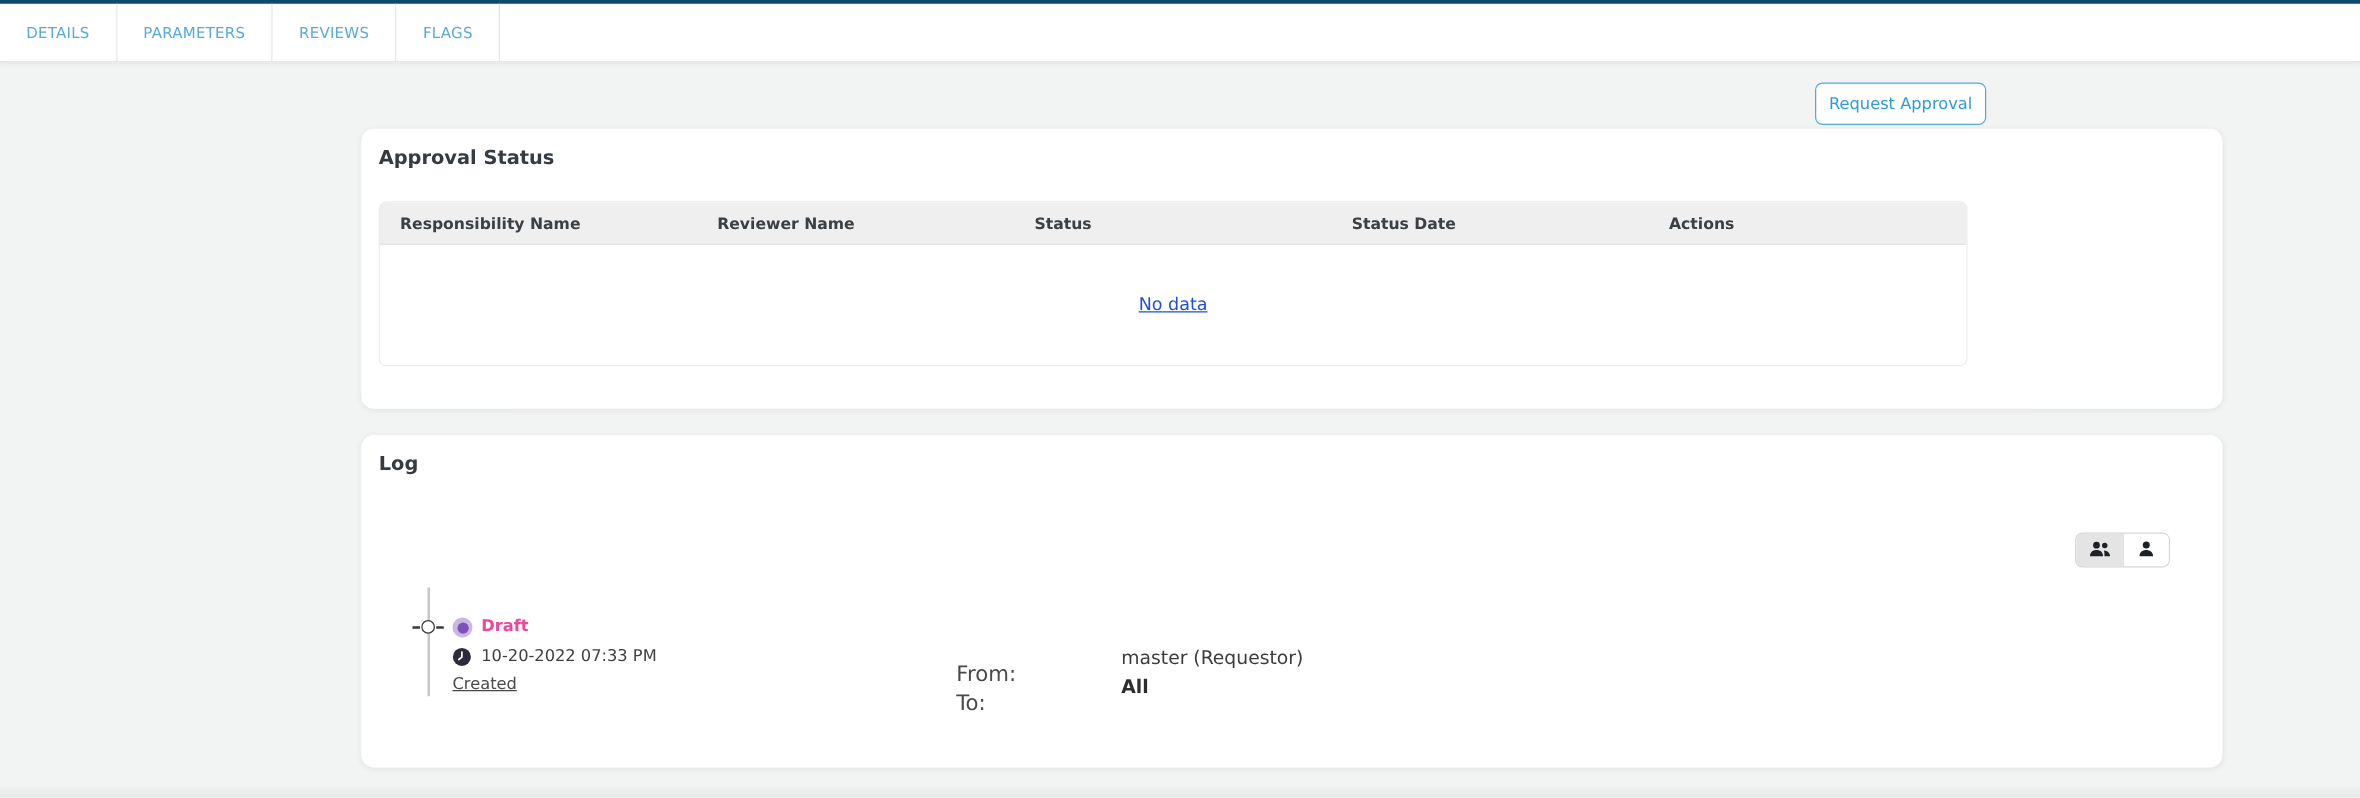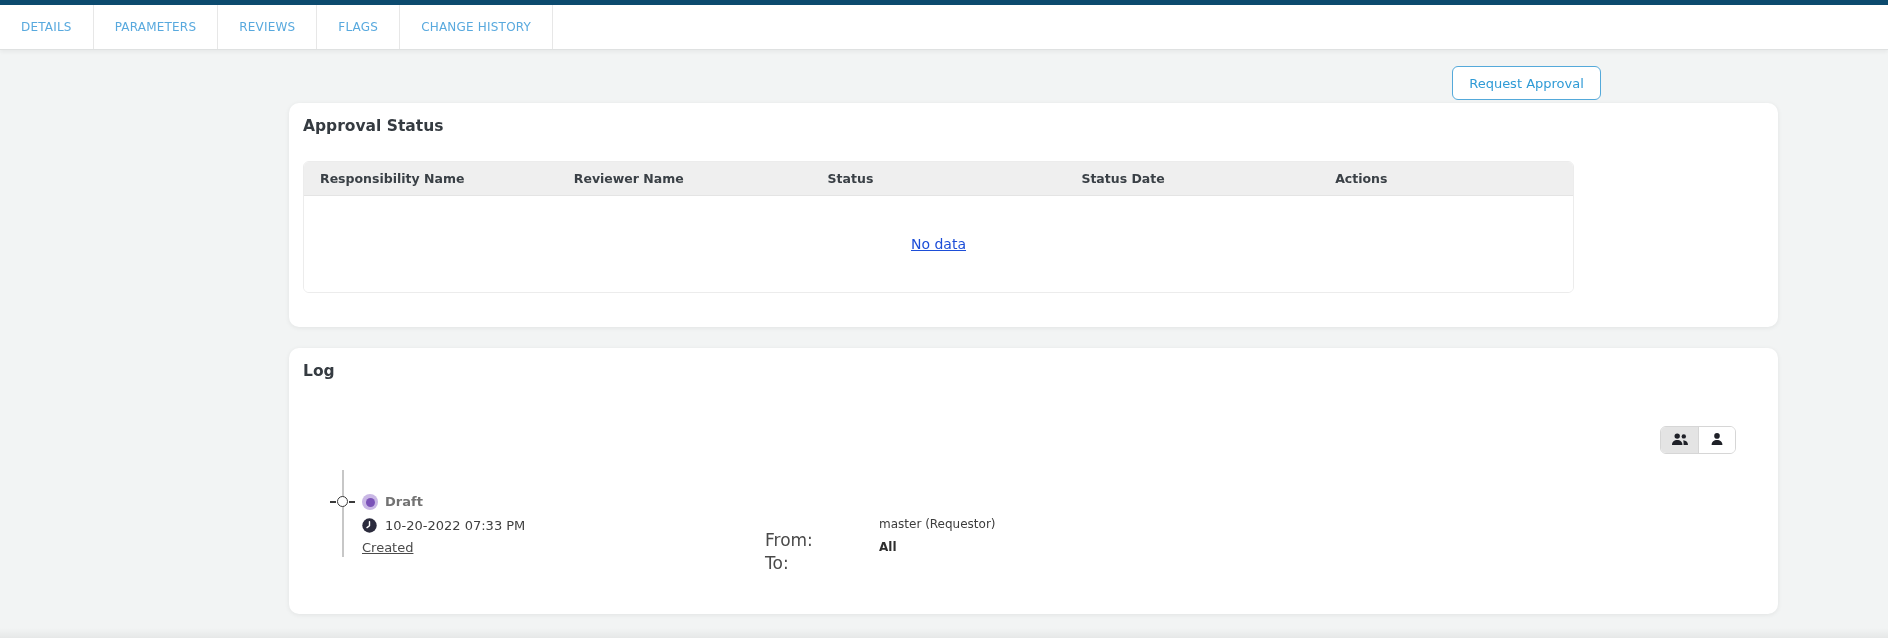--- a/index.html
+++ b/index.html
@@ -9,21 +9,21 @@
     background:#f2f4f4;
     position:relative;
     overflow:hidden;
     color:#3c4248;
   }
 
   
   .tabbar {
     position:absolute; top:0; left:0; width:1888px; height:50px;
     background:#ffffff;
-    border-top:5px solid #0c4a6e;
+    border-top:3px solid #0c4a6e;
     border-bottom:1px solid #dfe1e1;
     box-shadow:0 2px 4px rgba(0,0,0,0.05);
     display:flex;
   }
   .tab {
     position:relative;
     display:flex; align-items:center; justify-content:center;
     padding:0 21px;
     border-right:1px solid #e7e7e7;
     color:#58a9de;
@@ -32,21 +32,21 @@
     cursor:pointer;
     white-space:nowrap;
   }
   .tab.active::after {
     content:""; position:absolute; left:0; right:0; bottom:-1px; height:3px;
     background:#3e9bd6;
   }
 
   
   .request-btn {
-    position:absolute; left:1452px; top:66px; width:149px; height:34px;
+    position:absolute; left:1452px; top:66px; width:137px; height:34px;
     background:#ffffff;
     border:1px solid #54a9da;
     border-radius:6px;
     color:#2f9bd6;
     font-size:13px;
     font-family:inherit;
     cursor:pointer;
   }
 
   
@@ -119,47 +119,46 @@
   .tl-tick.right { left:60px; }
 
   .status-dot-halo {
     position:absolute; left:73px; top:146px; width:16px; height:16px;
     background:#c9b7e5; border-radius:50%;
     display:flex; align-items:center; justify-content:center;
   }
   .status-dot-core { width:9px; height:9px; background:#7b52b8; border-radius:50%; }
   .status-label {
     position:absolute; left:96px; top:146px;
-    font-size:13px; font-weight:700; color:#737373;
+    font-size:13px; font-weight:700; color:#ec4899;
   }
   .clock-icon { position:absolute; left:73px; top:170px; }
   .timestamp  { position:absolute; left:96px; top:170px; font-size:13px; color:#3f3f3f; }
   .action-label { position:absolute; left:73px; top:192px; font-size:13px; color:#4a4a4a;text-decoration:underline; }
 
   .fromto-label { position:absolute; left:476px; font-size:17px; color:#4a4a4a;margin-top:13px; }
-  .fromto-value { position:absolute; left:590px; font-size:12px; color:#3c3c3c; }
+  .fromto-value { position:absolute; left:608px; font-size:15px; color:#3c3c3c; }
   .row-from { top:169px; }
   .row-to   { top:192px; }
   .fromto-value.bold { font-weight:700; color:#2e2e2e; }
 
   
   .bottom-strip {
     position:absolute; left:0; bottom:0; width:1888px; height:10px;
     background:linear-gradient(to bottom, rgba(0,0,0,0.00), rgba(0,0,0,0.05));
   }
 </style>
 </head>
 <body>
 
 <nav class="tabbar">
   <div class="tab">DETAILS</div>
   <div class="tab">PARAMETERS</div>
   <div class="tab">REVIEWS</div>
   <div class="tab">FLAGS</div>
-  <div class="tab">CHANGE HISTORY</div>
 </nav>
 
 <button class="request-btn">Request Approval</button>
 
 <section class="card approval">
   <h2 class="card-title">Approval Status</h2>
   <div class="table-wrap">
     <div class="thead">
       <div class="th">Responsibility Name</div>
       <div class="th">Reviewer Name</div>

